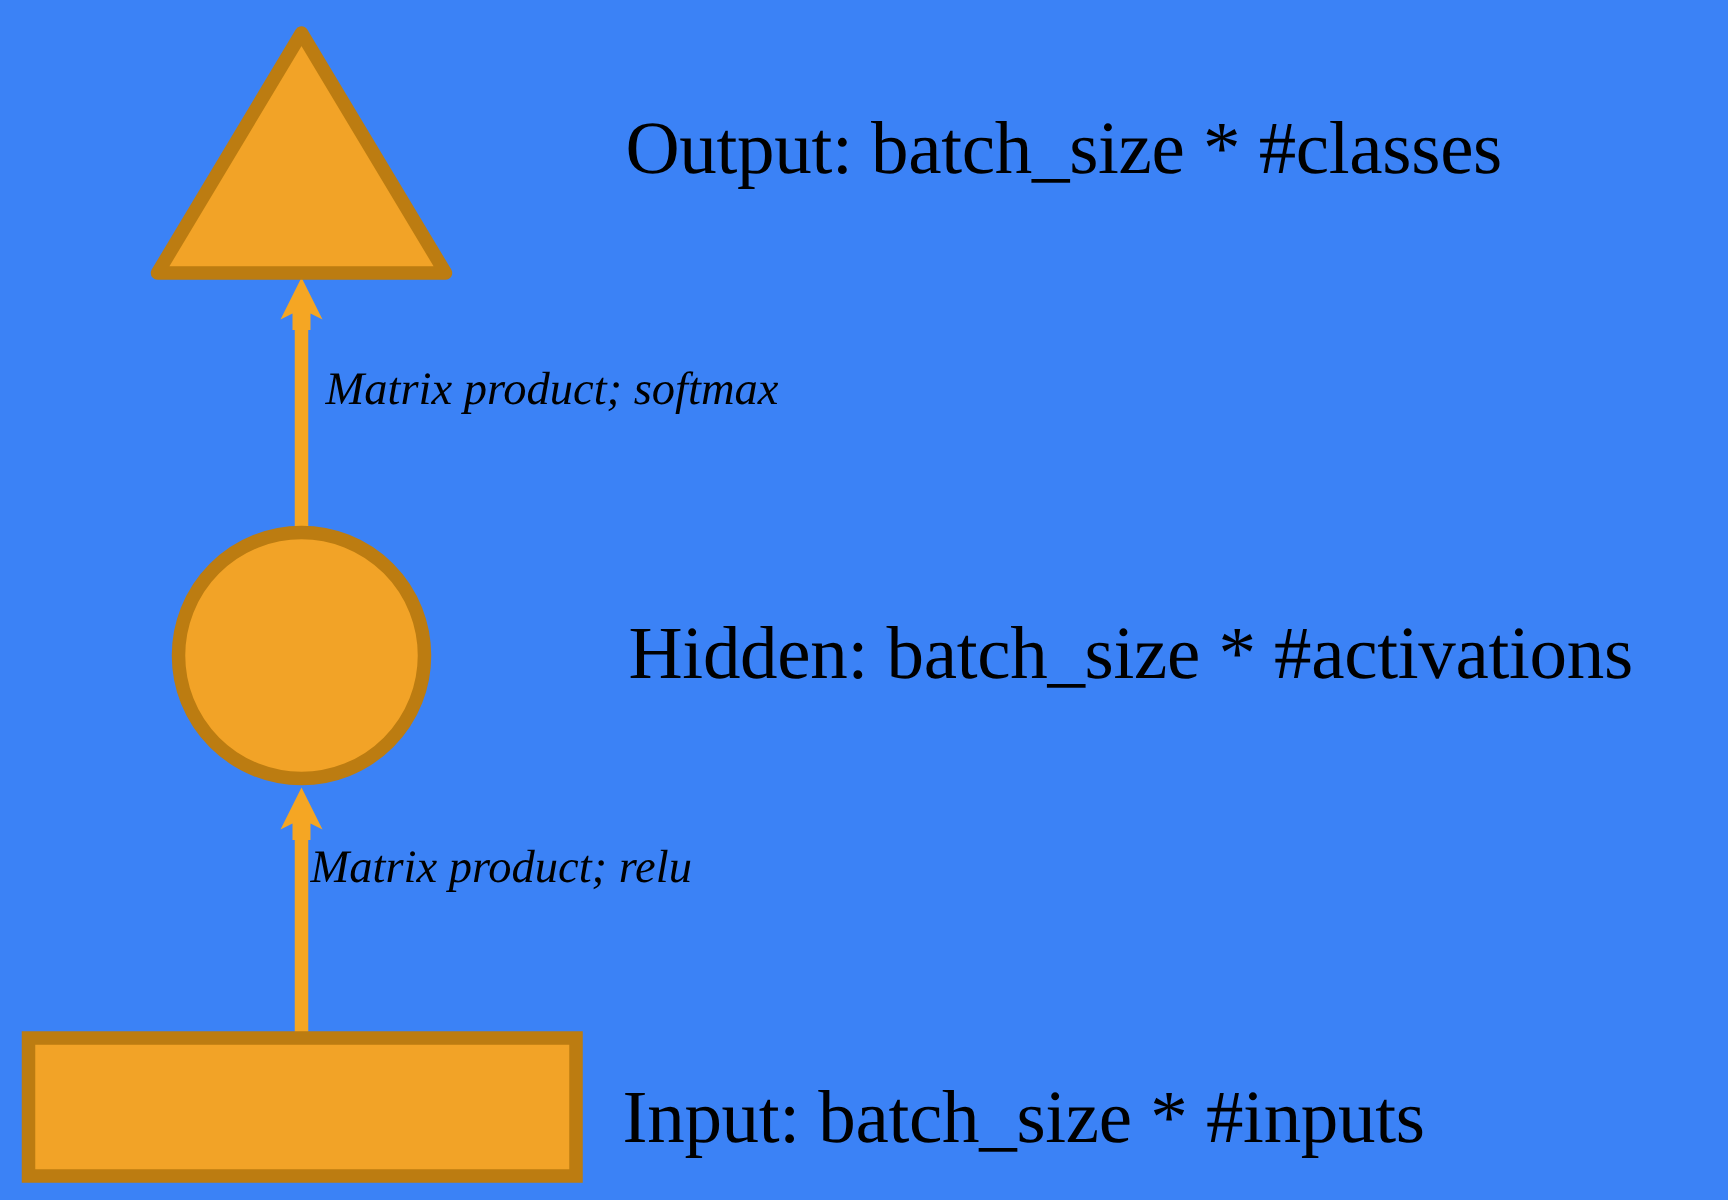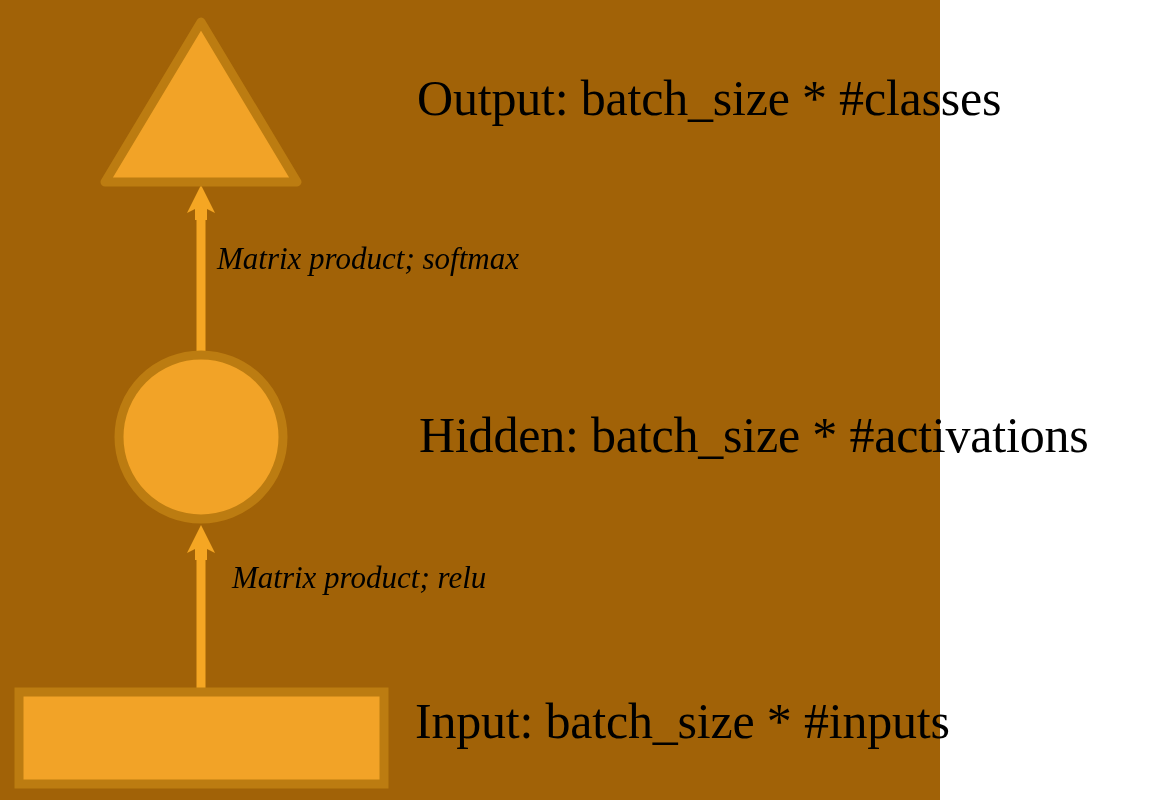--- a/index.html
+++ b/index.html
@@ -9,23 +9,23 @@
     background: #ffffff;
   }
   body {
     width: 1152px;
     height: 800px;
     overflow: hidden;
     font-family: "Liberation Serif", "DejaVu Serif", serif;
   }
   #canvas {
     position: relative;
-    width: 940px;
+    width: 1152px;
     height: 800px;
-    background: #a16207;
+    background: #3b82f6;
   }
   #diagram-svg {
     position: absolute;
     left: 0;
     top: 0;
     width: 1152px;
     height: 800px;
   }
   .node-label {
     position: absolute;
@@ -43,23 +43,23 @@
     color: #000000;
     font-family: "Liberation Serif", "DejaVu Serif", serif;
     font-size: 31px;
     font-style: italic;
     font-weight: normal;
     line-height: 1;
     white-space: nowrap;
   }
   #label-output   { left: 417px; top: 73px; }
   #label-hidden   { left: 419px; top: 410px; }
-  #label-input    { left: 415px; top: 696px; }
+  #label-input    { left: 415px; top: 719px; }
   #label-edge-top { left: 217px; top: 243px; }
-  #label-edge-bot { left: 232px; top: 562px; }
+  #label-edge-bot { left: 207px; top: 562px; }
 </style>
 </head>
 <body>
 
 <div id="canvas">
 
   <svg id="diagram-svg" viewBox="0 0 1152 800" xmlns="http://www.w3.org/2000/svg">
 
     <g>
       <line x1="201" y1="689" x2="201" y2="548" stroke="#F5A623" stroke-width="9" stroke-linecap="butt"></line>

